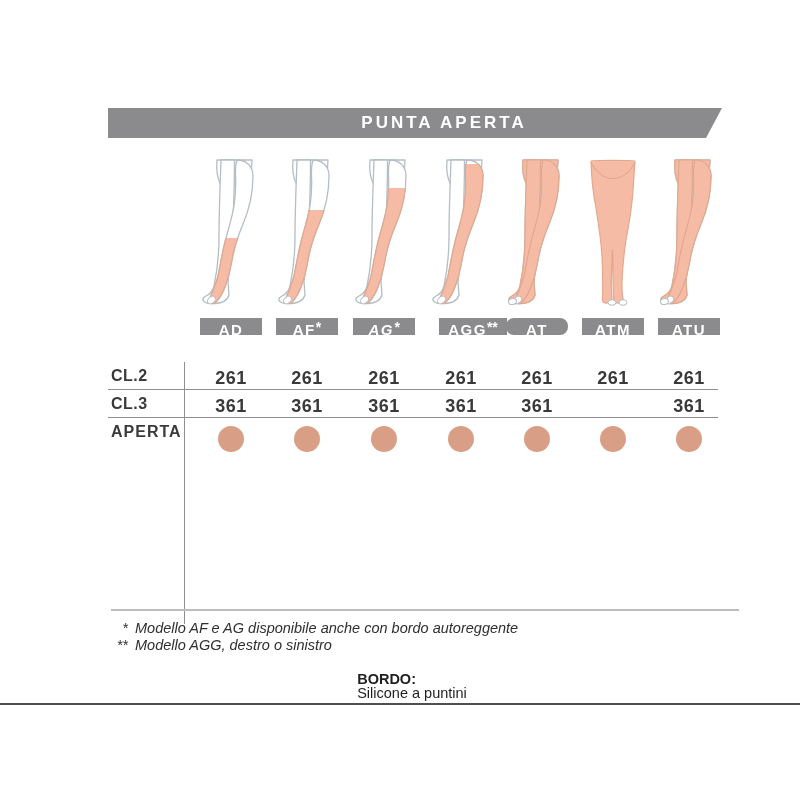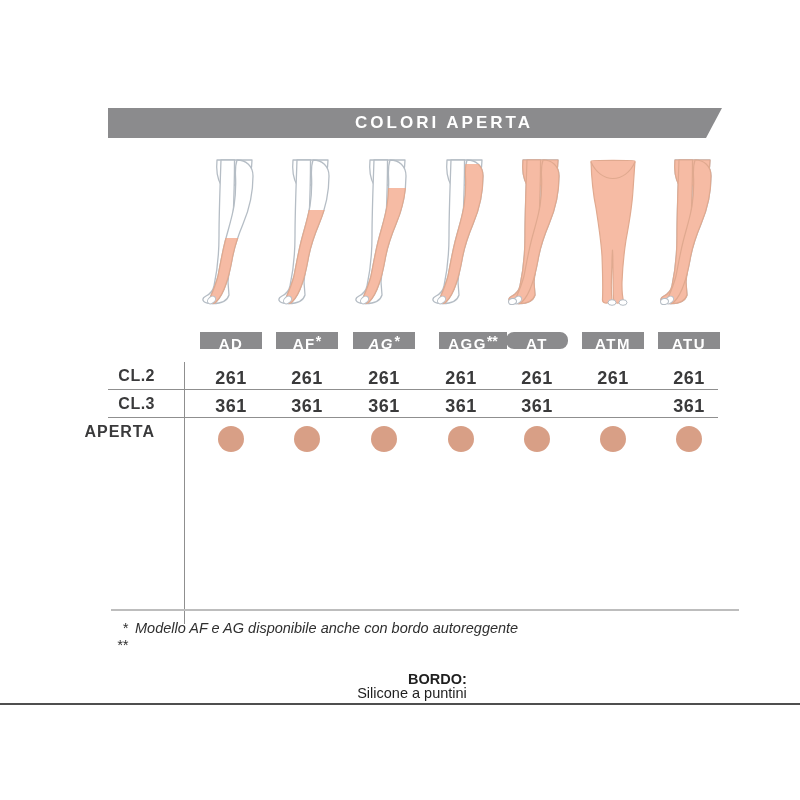--- a/index.html
+++ b/index.html
@@ -23,29 +23,29 @@
   }
 
   
   .leg-svg{position:absolute;top:158px;width:88px;height:150px;}
   .leg-base{fill:#ffffff;stroke:var(--leg-outline,#b5bdc5);stroke-width:1.3;stroke-linejoin:round;}
   .leg-col{fill:var(--leg-fill,#f6bba4);stroke:var(--leg-colored-outline,#e0a98f);stroke-width:1.2;stroke-linejoin:round;}
   .toe{fill:#ffffff;stroke:var(--leg-outline,#b5bdc5);stroke-width:1;}
   .panty-line{fill:none;stroke:var(--leg-colored-outline,#e0a98f);stroke-width:1.2;}
 
   .model-label{
-    position:absolute;top:332px;height:17px;line-height:23px;
+    position:absolute;top:318px;height:17px;line-height:23px;
     background:var(--label-gray,#8b8b8d);color:#ffffff;
     font-weight:bold;font-size:15px;letter-spacing:1.5px;text-align:center;
   }
   .model-label .sup{position:relative;top:-3px;font-size:14px;letter-spacing:0;}
 
   
   .row-label{
-    position:absolute;left:78px;width:77px;text-align:right;
+    position:absolute;left:111px;width:77px;text-align:left;
     color:var(--text-dark,#3a3a3b);font-weight:bold;font-size:16px;letter-spacing:.5px;
   }
   .cell-val{
     position:absolute;width:60px;text-align:center;
     color:var(--text-dark,#3a3a3b);font-weight:bold;font-size:18px;letter-spacing:.5px;
   }
   .hline{position:absolute;left:108px;width:610px;height:1px;background:var(--line-gray,#8f8f8f);}
   #vline{left:184px;top:362px;width:1px;height:262px;background:var(--line-gray,#8f8f8f);}
   .dot{
     position:absolute;top:426px;width:26px;height:26px;border-radius:50%;
@@ -61,29 +61,29 @@
     position:absolute;left:95px;display:flex;
     font-style:italic;font-size:14.5px;color:#2f2f2f;
   }
   .footnote .marker{width:33px;text-align:right;margin-right:7px;}
   #footnote-1{top:620px;}
   #footnote-2{top:637px;}
 
   
   #footer-block{
     left:412px;top:672px;transform:translateX(-50%);
-    text-align:right;color:#1f1f1f;font-size:14.5px;line-height:14px;white-space:nowrap;
+    text-align:left;color:#1f1f1f;font-size:14.5px;line-height:14px;white-space:nowrap;
   }
   #footer-block .footer-title{font-weight:bold;}
 </style>
 </head>
 <body style="--banner-gray: #8b8b8d; --label-gray: #8b8b8d; --dot: #d89f86; --leg-fill: #f6bba4; --leg-outline: #b5bdc5; --leg-colored-outline: #e0a98f; --line-gray: #8f8f8f; --rule-light: #bdbdbd; --rule-dark: #4f4f4f; --text-dark: #3a3a3b;">
 
 <div id="banner" class="abs">
-  <span class="banner-text">COLORI APERTA</span>
+  <span class="banner-text">PUNTA APERTA</span>
 </div>
 
 <div id="columns-layer">
     <svg viewBox="0 0 88 150" class="leg-svg" style="left: 187px;">
       <defs>
         <clipPath id="clip0">
           <rect x="0" y="80" width="88" height="150"></rect>
         </clipPath>
       </defs>
       <path d="M30 2 C29 12 30 20 34 27 L58 27 C63 19 65 11 65 2 Z" class="leg-base"></path>
@@ -220,18 +220,19 @@
 
 <div id="rule-light" class="abs"></div>
 <div id="rule-dark" class="abs"></div>
 
 <div id="footnote-1" class="footnote">
   <span class="marker">*</span>
   <span class="text">Modello AF e AG disponibile anche con bordo autoreggente</span>
 </div>
 <div id="footnote-2" class="footnote">
   <span class="marker">**</span>
+  <span class="text">Modello AGG, destro o sinistro</span>
 </div>
 
 <div id="footer-block" class="abs">
   <div class="footer-title">BORDO:</div>
   <div class="footer-sub">Silicone a puntini</div>
 </div>
 
 </body></html>

